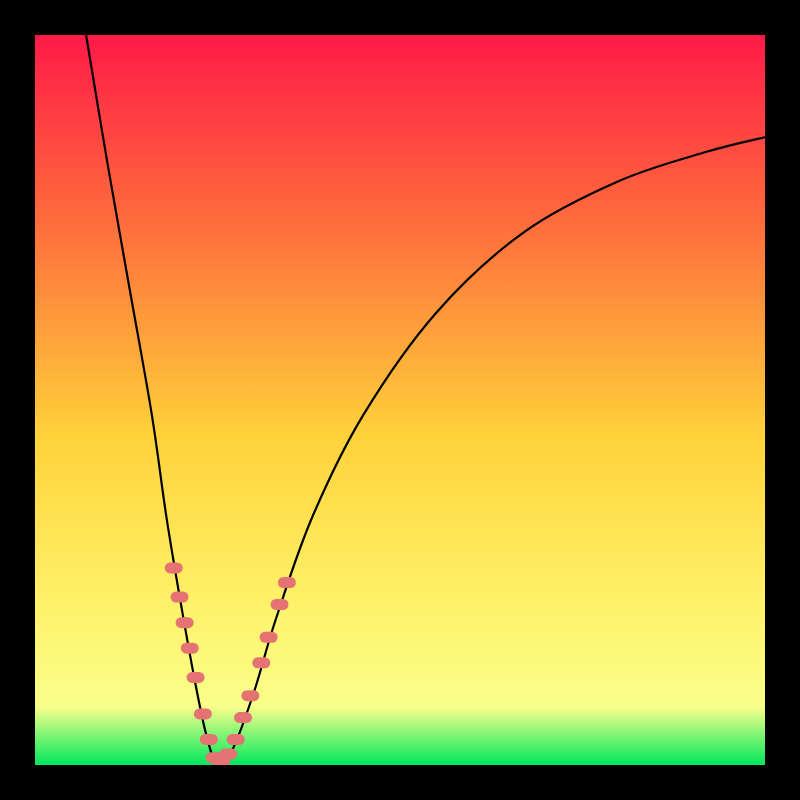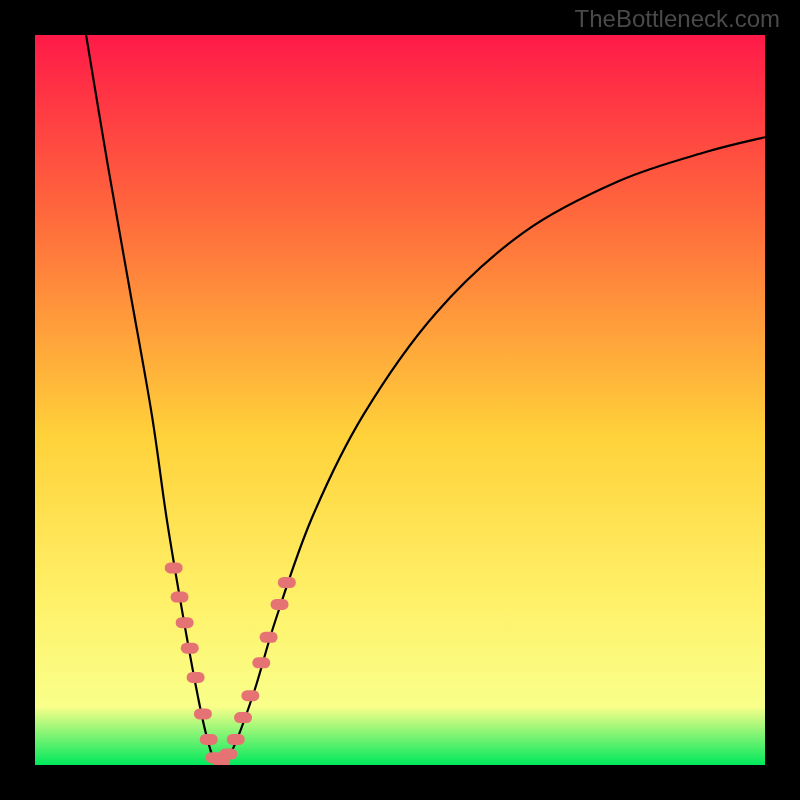--- a/index.html
+++ b/index.html
@@ -66,14 +66,13 @@
         <rect x="184.45000000000002" y="713.55" width="18" height="11" rx="5.5" ry="5.5" fill="#e57373"></rect>
         <rect x="191.75000000000003" y="698.95" width="18" height="11" rx="5.5" ry="5.5" fill="#e57373"></rect>
         <rect x="199.04999999999998" y="677.05" width="18" height="11" rx="5.5" ry="5.5" fill="#e57373"></rect>
         <rect x="206.35" y="655.15" width="18" height="11" rx="5.5" ry="5.5" fill="#e57373"></rect>
         <rect x="217.3" y="622.3" width="18" height="11" rx="5.5" ry="5.5" fill="#e57373"></rect>
         <rect x="224.6" y="596.75" width="18" height="11" rx="5.5" ry="5.5" fill="#e57373"></rect>
         <rect x="235.55" y="563.9" width="18" height="11" rx="5.5" ry="5.5" fill="#e57373"></rect>
         <rect x="242.85" y="542" width="18" height="11" rx="5.5" ry="5.5" fill="#e57373"></rect>
       </g>
   </svg>
-  <div class="watermark">TheBottleneck.com</div>
 </div>
 
 </body></html>

